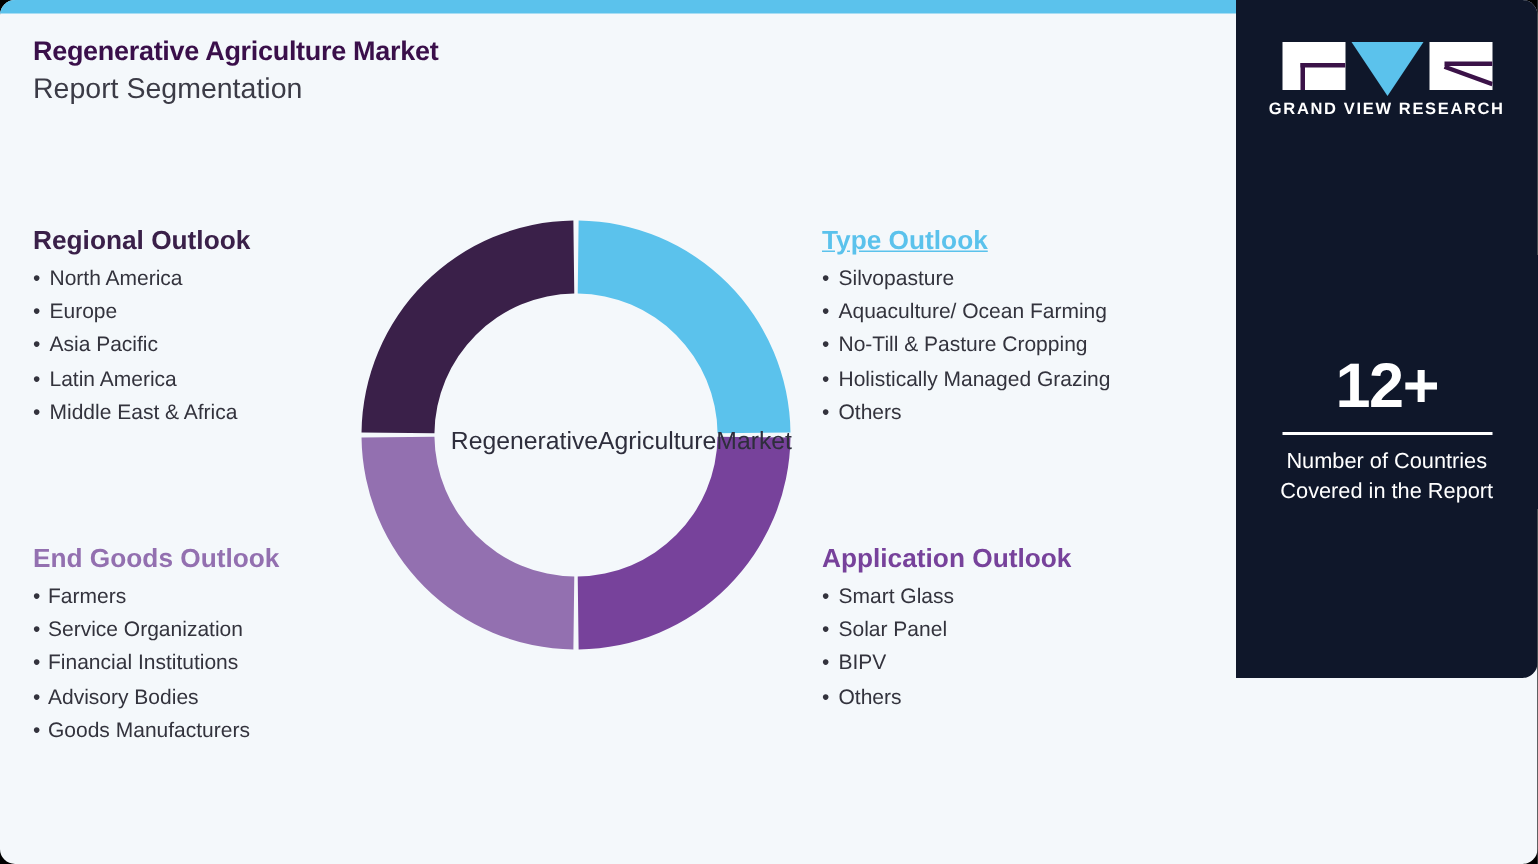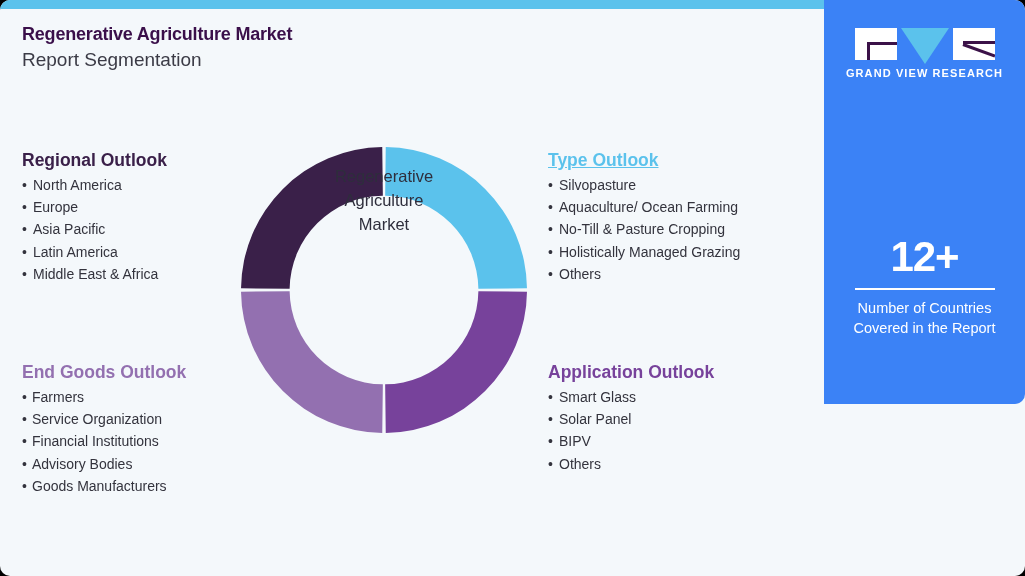--- a/index.html
+++ b/index.html
@@ -108,44 +108,44 @@
   #donut-chart {
     position: absolute;
     left: 240px;
     top: 146px;
     width: 288px;
     height: 288px;
   }
   #donut-chart svg { display: block; }
   .donut-center-text {
     position: absolute;
-    left: 0; top: 18px;
+    left: 0; top: 4px;
     width: 288px;
     height: 288px;
     display: flex;
-    flex-direction: column;
+    flex-direction: row;
     align-items: center;
-    justify-content: flex-start;
+    justify-content: flex-end;
     pointer-events: none;
   }
   .donut-center-text span {
     font-size: 16.5px;
     color: #2e2e3c;
     line-height: 24px;
     text-align: center;
   }
 
   
   .sidebar {
     position: absolute;
     left: 824px;
     top: 0;
     width: 201px;
-    height: 404px;
-    background: #3b82f6;
+    height: 452px;
+    background: #0f172a;
     border-radius: 0 10px 10px 0;
   }
 
   .logo-area {
     position: absolute;
     left: 0; top: 28px;
     width: 201px;
     text-align: center;
   }
   .logo-marks {

